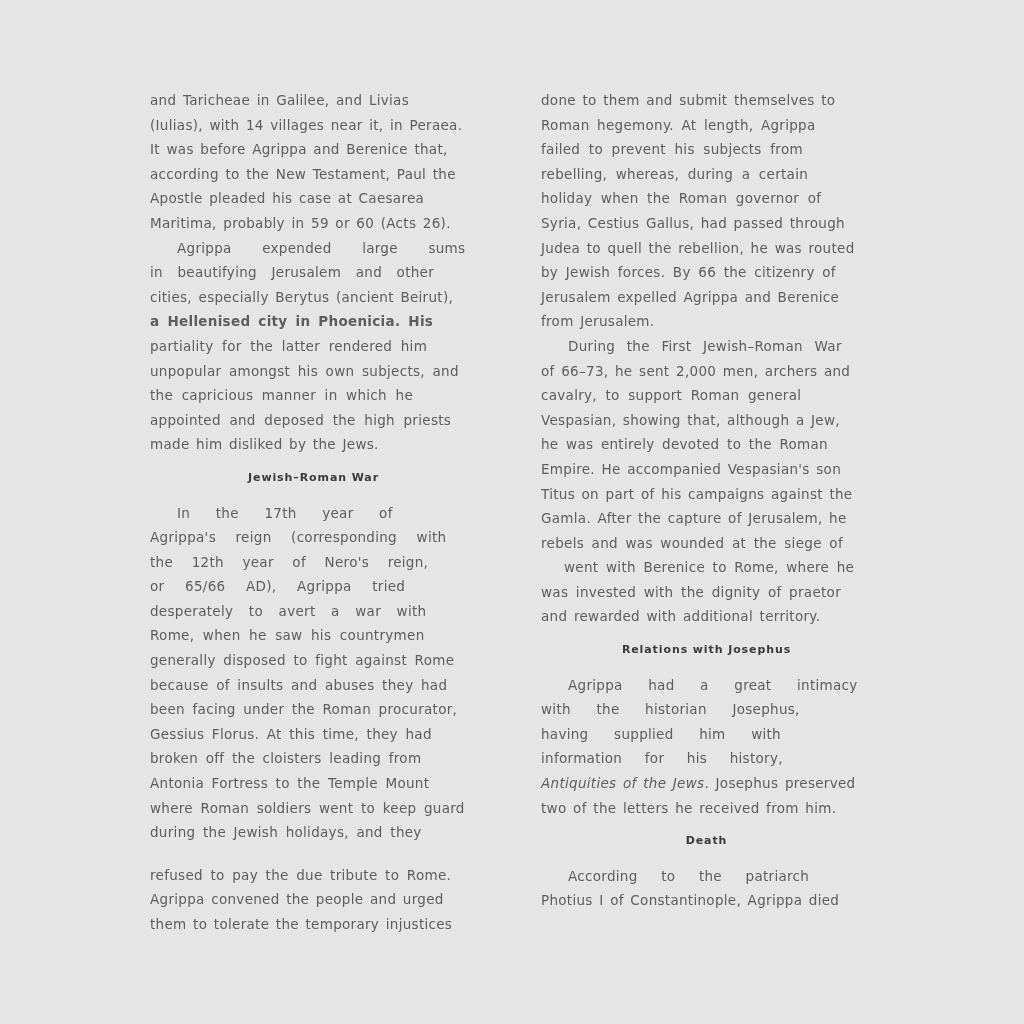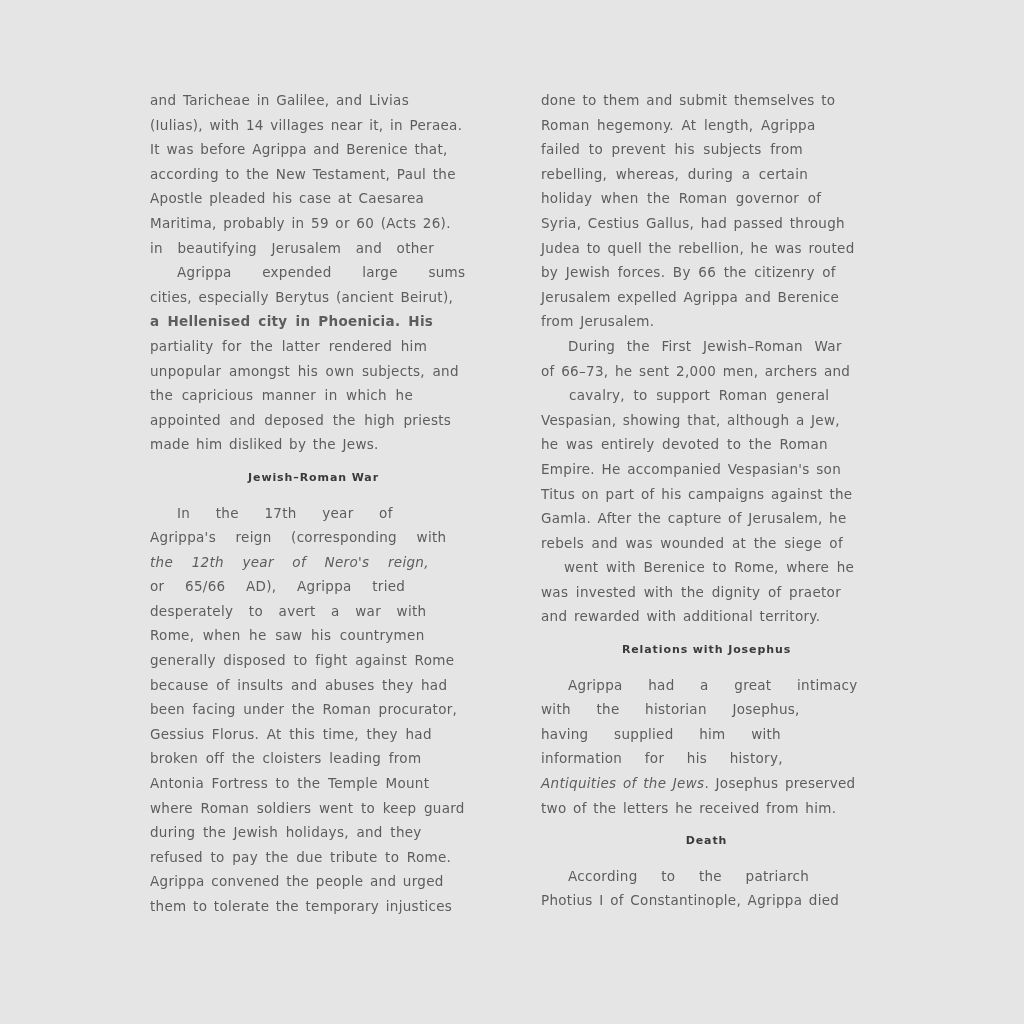--- a/index.html
+++ b/index.html
@@ -49,68 +49,68 @@
   <div class="column column-left">
       <div class="para">
         <div class="line"><span>and Taricheae in Galilee, and Livias</span></div>
         <div class="line"><span>(Iulias), with 14 villages near it, in Peraea.</span></div>
         <div class="line"><span>It was before Agrippa and Berenice that,</span></div>
         <div class="line"><span>according to the New Testament, Paul the</span></div>
         <div class="line"><span>Apostle pleaded his case at Caesarea</span></div>
         <div class="line"><span>Maritima, probably in 59 or 60 (Acts 26).</span></div>
       </div>
       <div class="para">
+        <div class="line" style="word-spacing: 26px;"><span class="indent"></span><span>Agrippa expended large sums</span></div>
         <div class="line" style="word-spacing: 10px;"><span>in beautifying Jerusalem and other</span></div>
-        <div class="line" style="word-spacing: 26px;"><span class="indent"></span><span>Agrippa expended large sums</span></div>
         <div class="line"><span>cities, especially Berytus (ancient Beirut),</span></div>
         <div class="line" style="word-spacing: 3px; font-weight: bold;"><span>a Hellenised city in Phoenicia. His</span></div>
         <div class="line" style="word-spacing: 4px;"><span>partiality for the latter rendered him</span></div>
         <div class="line" style="word-spacing: 3px;"><span>unpopular amongst his own subjects, and</span></div>
         <div class="line" style="word-spacing: 4px;"><span>the capricious manner in which he</span></div>
         <div class="line" style="word-spacing: 4px;"><span>appointed and deposed the high priests</span></div>
         <div class="line"><span>made him disliked by the Jews.</span></div>
       </div>
       <div class="heading">Jewish–Roman War</div>
       <div class="para">
         <div class="line" style="word-spacing: 21px;"><span class="indent"></span><span>In the 17th year of</span></div>
         <div class="line" style="word-spacing: 15px;"><span>Agrippa's reign (corresponding with</span></div>
-        <div class="line" style="word-spacing: 14px; font-style: italic;"><span>the 12th year of Nero's reign,</span></div>
+        <div class="line" style="word-spacing: 14px;"><span>the 12th year of Nero's reign,</span></div>
         <div class="line" style="word-spacing: 16px;"><span>or 65/66 AD), Agrippa tried</span></div>
         <div class="line" style="word-spacing: 11px;"><span>desperately to avert a war with</span></div>
         <div class="line" style="word-spacing: 4px;"><span>Rome, when he saw his countrymen</span></div>
         <div class="line" style="word-spacing: 3px;"><span>generally disposed to fight against Rome</span></div>
         <div class="line" style="word-spacing: 3px;"><span>because of insults and abuses they had</span></div>
         <div class="line" style="word-spacing: 3px;"><span>been facing under the Roman procurator,</span></div>
         <div class="line" style="word-spacing: 3px;"><span>Gessius Florus. At this time, they had</span></div>
         <div class="line" style="word-spacing: 3px;"><span>broken off the cloisters leading from</span></div>
         <div class="line" style="word-spacing: 3px;"><span>Antonia Fortress to the Temple Mount</span></div>
         <div class="line" style="word-spacing: 3px;"><span>where Roman soldiers went to keep guard</span></div>
         <div class="line" style="word-spacing: 3px;"><span>during the Jewish holidays, and they</span></div>
-        <div class="line" style="word-spacing: 3px;"><span>refused to pay the due tribute to Rome.</span></div>
+        <div class="line" style="word-spacing: 3px; margin-top: 18px;"><span>refused to pay the due tribute to Rome.</span></div>
         <div class="line"><span>Agrippa convened the people and urged</span></div>
         <div class="line"><span>them to tolerate the temporary injustices</span></div>
       </div>
     </div>
   <div class="column column-right">
       <div class="para">
         <div class="line"><span>done to them and submit themselves to</span></div>
         <div class="line" style="word-spacing: 3px;"><span>Roman hegemony. At length, Agrippa</span></div>
         <div class="line" style="word-spacing: 4px;"><span>failed to prevent his subjects from</span></div>
         <div class="line" style="word-spacing: 4px;"><span>rebelling, whereas, during a certain</span></div>
         <div class="line" style="word-spacing: 4px;"><span>holiday when the Roman governor of</span></div>
         <div class="line"><span>Syria, Cestius Gallus, had passed through</span></div>
         <div class="line"><span>Judea to quell the rebellion, he was routed</span></div>
         <div class="line" style="word-spacing: 3px;"><span>by Jewish forces. By 66 the citizenry of</span></div>
         <div class="line"><span>Jerusalem expelled Agrippa and Berenice</span></div>
         <div class="line"><span>from Jerusalem.</span></div>
       </div>
       <div class="para">
         <div class="line" style="word-spacing: 7px;"><span class="indent"></span><span>During the First Jewish–Roman War</span></div>
         <div class="line"><span>of 66–73, he sent 2,000 men, archers and</span></div>
-        <div class="line" style="word-spacing: 4px; margin-left: 28px;"><span>cavalry, to support Roman general</span></div>
+        <div class="line" style="word-spacing: 4px;"><span>cavalry, to support Roman general</span></div>
         <div class="line"><span>Vespasian, showing that, although a Jew,</span></div>
         <div class="line" style="word-spacing: 3px;"><span>he was entirely devoted to the Roman</span></div>
         <div class="line"><span>Empire. He accompanied Vespasian's son</span></div>
         <div class="line"><span>Titus on part of his campaigns against the</span></div>
         <div class="line"><span>Gamla. After the capture of Jerusalem, he</span></div>
         <div class="line" style="word-spacing: 3px;"><span>rebels and was wounded at the siege of</span></div>
         <div class="line" style="word-spacing: 3px; margin-left: 23px;"><span>went with Berenice to Rome, where he</span></div>
         <div class="line" style="word-spacing: 3px;"><span>was invested with the dignity of praetor</span></div>
         <div class="line"><span>and rewarded with additional territory.</span></div>
       </div>

